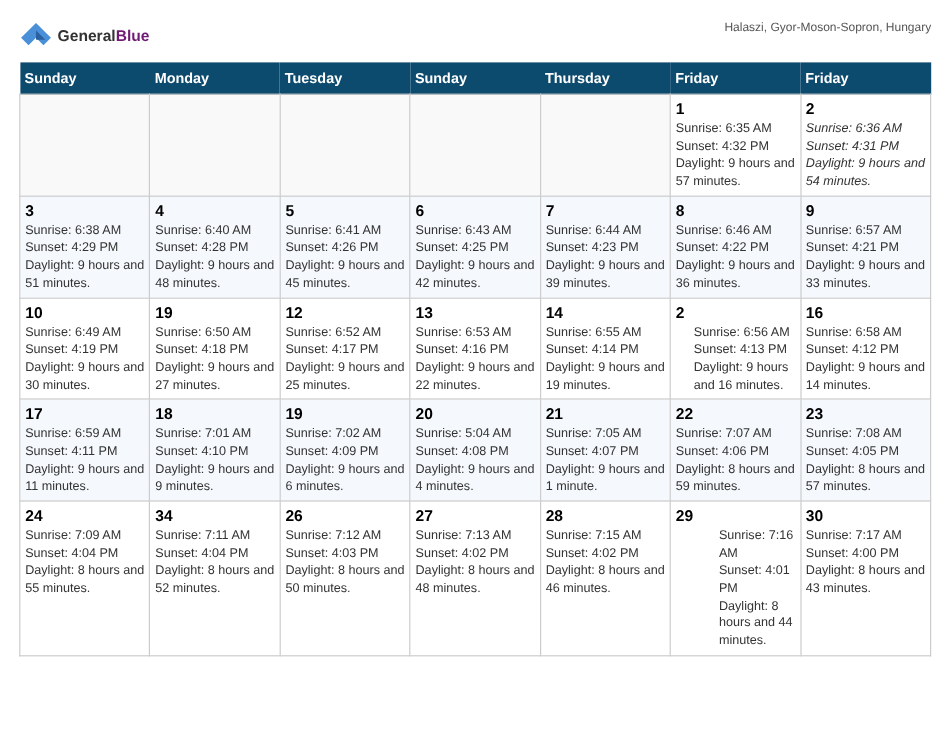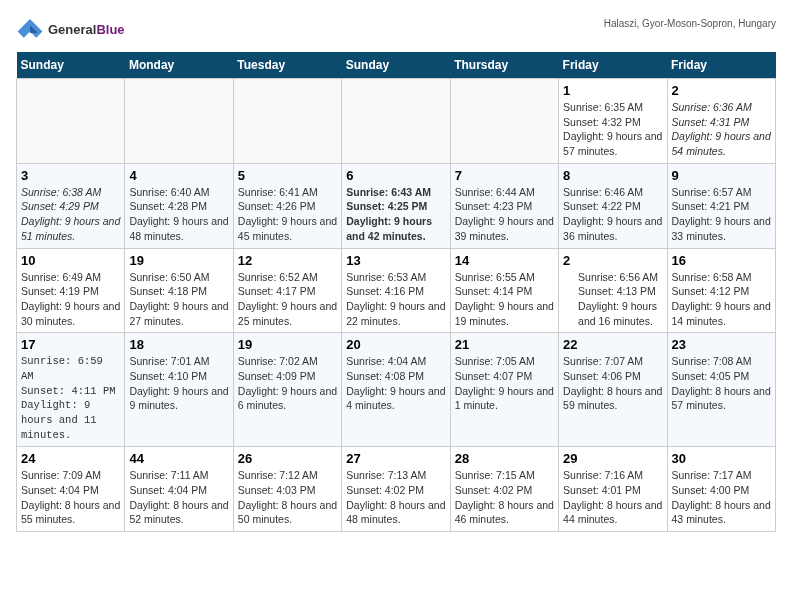--- a/index.html
+++ b/index.html
@@ -134,39 +134,39 @@
         <td>
           <span class="day-num">2</span>
           <div class="day-info" style="white-space: pre-line; font-style: italic;">Sunrise: 6:36 AM
 Sunset: 4:31 PM
 Daylight: 9 hours and 54 minutes.</div>
         </td>
       </tr>
       <tr>
         <td>
           <span class="day-num">3</span>
-          <div class="day-info" style="white-space: pre-line; font-style: italic;">Sunrise: 6:38 AM
+          <div class="day-info" style="white-space: pre-line;">Sunrise: 6:38 AM
 Sunset: 4:29 PM
 Daylight: 9 hours and 51 minutes.</div>
         </td>
         <td>
           <span class="day-num">4</span>
           <div class="day-info" style="white-space: pre-line;">Sunrise: 6:40 AM
 Sunset: 4:28 PM
 Daylight: 9 hours and 48 minutes.</div>
         </td>
         <td>
           <span class="day-num">5</span>
           <div class="day-info" style="white-space: pre-line;">Sunrise: 6:41 AM
 Sunset: 4:26 PM
 Daylight: 9 hours and 45 minutes.</div>
         </td>
         <td>
           <span class="day-num">6</span>
-          <div class="day-info" style="white-space: pre-line; font-weight: bold;">Sunrise: 6:43 AM
+          <div class="day-info" style="white-space: pre-line;">Sunrise: 6:43 AM
 Sunset: 4:25 PM
 Daylight: 9 hours and 42 minutes.</div>
         </td>
         <td>
           <span class="day-num">7</span>
           <div class="day-info" style="white-space: pre-line;">Sunrise: 6:44 AM
 Sunset: 4:23 PM
 Daylight: 9 hours and 39 minutes.</div>
         </td>
         <td>
@@ -222,39 +222,39 @@
         <td>
           <span class="day-num">16</span>
           <div class="day-info" style="white-space: pre-line;">Sunrise: 6:58 AM
 Sunset: 4:12 PM
 Daylight: 9 hours and 14 minutes.</div>
         </td>
       </tr>
       <tr>
         <td>
           <span class="day-num">17</span>
-          <div class="day-info" style="white-space: pre-line; font-family: Liberation Mono, monospace;">Sunrise: 6:59 AM
+          <div class="day-info" style="white-space: pre-line;">Sunrise: 6:59 AM
 Sunset: 4:11 PM
 Daylight: 9 hours and 11 minutes.</div>
         </td>
         <td>
           <span class="day-num">18</span>
           <div class="day-info" style="white-space: pre-line;">Sunrise: 7:01 AM
 Sunset: 4:10 PM
 Daylight: 9 hours and 9 minutes.</div>
         </td>
         <td>
           <span class="day-num">19</span>
           <div class="day-info" style="white-space: pre-line;">Sunrise: 7:02 AM
 Sunset: 4:09 PM
 Daylight: 9 hours and 6 minutes.</div>
         </td>
         <td>
           <span class="day-num">20</span>
-          <div class="day-info" style="white-space: pre-line;">Sunrise: 4:04 AM
+          <div class="day-info" style="white-space: pre-line;">Sunrise: 5:04 AM
 Sunset: 4:08 PM
 Daylight: 9 hours and 4 minutes.</div>
         </td>
         <td>
           <span class="day-num">21</span>
           <div class="day-info" style="white-space: pre-line;">Sunrise: 7:05 AM
 Sunset: 4:07 PM
 Daylight: 9 hours and 1 minute.</div>
         </td>
         <td>
@@ -271,21 +271,21 @@
         </td>
       </tr>
       <tr>
         <td>
           <span class="day-num">24</span>
           <div class="day-info" style="white-space: pre-line;">Sunrise: 7:09 AM
 Sunset: 4:04 PM
 Daylight: 8 hours and 55 minutes.</div>
         </td>
         <td>
-          <span class="day-num">44</span>
+          <span class="day-num">34</span>
           <div class="day-info" style="white-space: pre-line;">Sunrise: 7:11 AM
 Sunset: 4:04 PM
 Daylight: 8 hours and 52 minutes.</div>
         </td>
         <td>
           <span class="day-num">26</span>
           <div class="day-info" style="white-space: pre-line;">Sunrise: 7:12 AM
 Sunset: 4:03 PM
 Daylight: 8 hours and 50 minutes.</div>
         </td>
@@ -296,21 +296,21 @@
 Daylight: 8 hours and 48 minutes.</div>
         </td>
         <td>
           <span class="day-num">28</span>
           <div class="day-info" style="white-space: pre-line;">Sunrise: 7:15 AM
 Sunset: 4:02 PM
 Daylight: 8 hours and 46 minutes.</div>
         </td>
         <td>
           <span class="day-num">29</span>
-          <div class="day-info" style="white-space: pre-line;">Sunrise: 7:16 AM
+          <div class="day-info" style="white-space: pre-line; margin-left: 36px;">Sunrise: 7:16 AM
 Sunset: 4:01 PM
 Daylight: 8 hours and 44 minutes.</div>
         </td>
         <td>
           <span class="day-num">30</span>
           <div class="day-info" style="white-space: pre-line;">Sunrise: 7:17 AM
 Sunset: 4:00 PM
 Daylight: 8 hours and 43 minutes.</div>
         </td>
       </tr>

